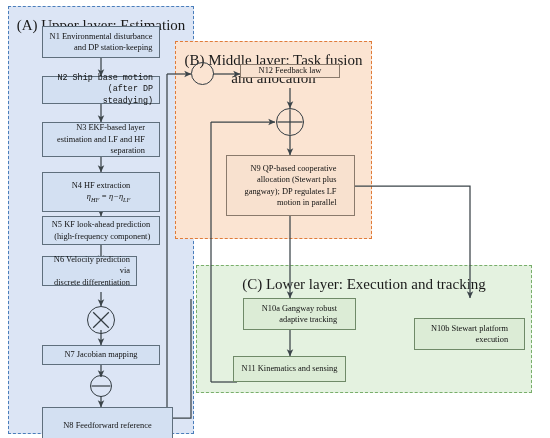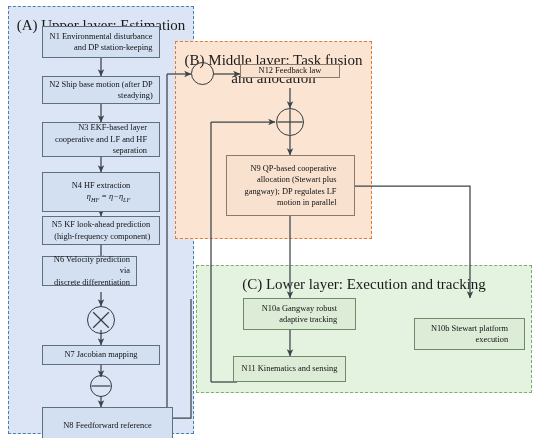--- a/index.html
+++ b/index.html
@@ -154,31 +154,31 @@
     </g>
   </svg>
 
   <div class="node node-blue" style="left:42px; top:26px; width:118px; height:32px;">
     <div>
       <span>N1 Environmental disturbance</span><br>
       <span>and DP station-keeping</span>
     </div>
   </div>
 
-  <div class="node node-blue" style="left:42px; top:76px; width:118px; height:28px;">
+  <div class="node node-blue" style="left:42px; top:76px; width:118px; height:28px;font-family:Liberation Mono, monospace;">
     <div>
       <span>N2 Ship base motion (after DP</span><br>
       <span>steadying)</span>
     </div>
   </div>
 
   <div class="node node-blue" style="left:42px; top:122px; width:118px; height:35px;">
     <div>
       <span>N3 EKF-based layer</span><br>
-      <span>cooperative and LF and HF</span><br>
+      <span>estimation and LF and HF</span><br>
       <span>separation</span>
     </div>
   </div>
 
   <div class="node node-blue" style="left:42px; top:172px; width:118px; height:40px;">
     <div>
       <span>N4 HF extraction</span><br>
       <span class="eq"><span>η</span><span class="sub">HF</span>
         <span>=</span>
         <span>η</span><span>−</span><span>η</span><span class="sub">LF</span></span>

